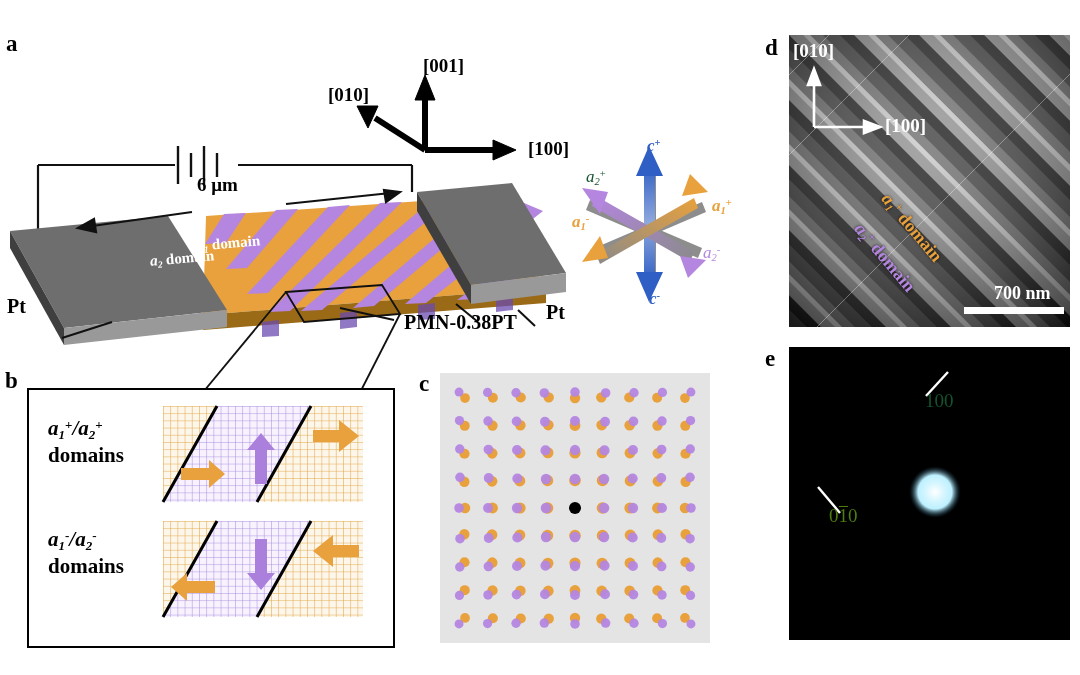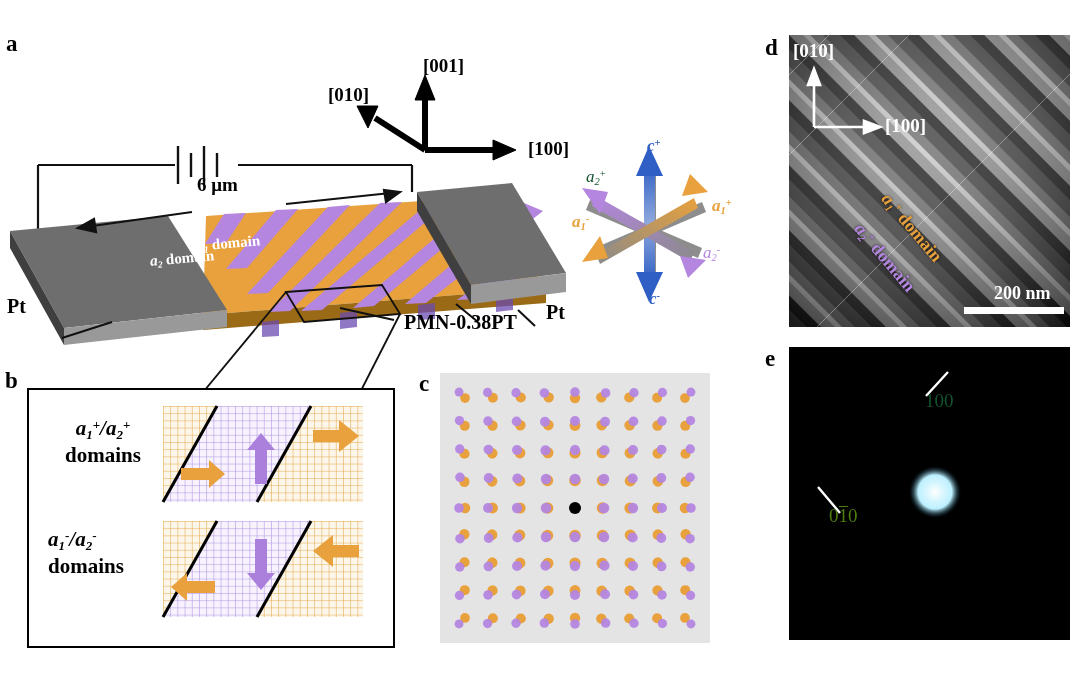--- a/index.html
+++ b/index.html
@@ -176,21 +176,21 @@
   <span>a</span><sub>1</sub><sup>+</sup>
 </div>
 <div class="abs ital nosel" style="left:703px;top:243px;font-size:17px;font-weight:normal;color:#b486e0;">
   <span>a</span><sub>2</sub><sup>-</sup>
 </div>
 
 <div class="abs plabel nosel" style="left:5px;top:369px;">b</div>
 
 <div class="abs" style="left:27px;top:388px;width:364px;height:256px;border:2.5px solid #000;background:#fff;"></div>
 
-<div class="abs nosel" style="left:48px;top:416px;width:110px;text-align:center;font-size:21px;font-weight:bold;">
+<div class="abs nosel" style="left:48px;top:416px;width:110px;font-size:21px;font-weight:bold;">
   <div>
     <span class="ital">a</span><sub>1</sub><sup>+</sup><span class="ital">/</span><span class="ital">a</span><sub>2</sub><sup>+</sup>
   </div>
   <div>domains</div>
 </div>
 
 <div class="abs nosel" style="left:48px;top:527px;width:110px;text-align:left;font-size:21px;font-weight:bold;">
   <div>
     <span class="ital">a</span><sub>1</sub><sup>-</sup><span class="ital">/</span><span class="ital">a</span><sub>2</sub><sup>-</sup>
   </div>
@@ -467,21 +467,21 @@
 
 <div class="abs nosel" style="left:893px;top:189px;transform:rotate(50deg);transform-origin:left top;color:#e8a13c;font-size:18px;font-weight:bold;white-space:nowrap;text-shadow:0 0 3px rgba(0,0,0,.8);">
   <span class="ital">a</span><sub>1</sub><sup>+</sup>
   <span>domain</span>
 </div>
 <div class="abs nosel" style="left:866px;top:219px;transform:rotate(50deg);transform-origin:left top;color:#b486e0;font-size:18px;font-weight:bold;white-space:nowrap;text-shadow:0 0 3px rgba(0,0,0,.8);">
   <span class="ital">a</span><sub>2</sub><sup>+</sup>
   <span>domain</span>
 </div>
 
-<div class="abs nosel" style="left:994px;top:283px;color:#fff;font-size:18px;font-weight:bold;">200 nm</div>
+<div class="abs nosel" style="left:994px;top:283px;color:#fff;font-size:18px;font-weight:bold;">700 nm</div>
 <div class="abs" style="left:964px;top:307px;width:100px;height:7px;background:#fff;"></div>
 
 <div class="abs plabel nosel" style="left:765px;top:347px;">e</div>
 <div class="abs" id="panelE" style="left:789px;top:347px;width:281px;height:293px;background:#000;overflow:hidden;">
     <svg width="281" height="293">
       <defs>
         <radialGradient id="spotg">
           <stop offset="0%" stop-color="#ffffff"></stop>
           <stop offset="35%" stop-color="#d6f6ff"></stop>
           <stop offset="65%" stop-color="#bdf0ff"></stop>

